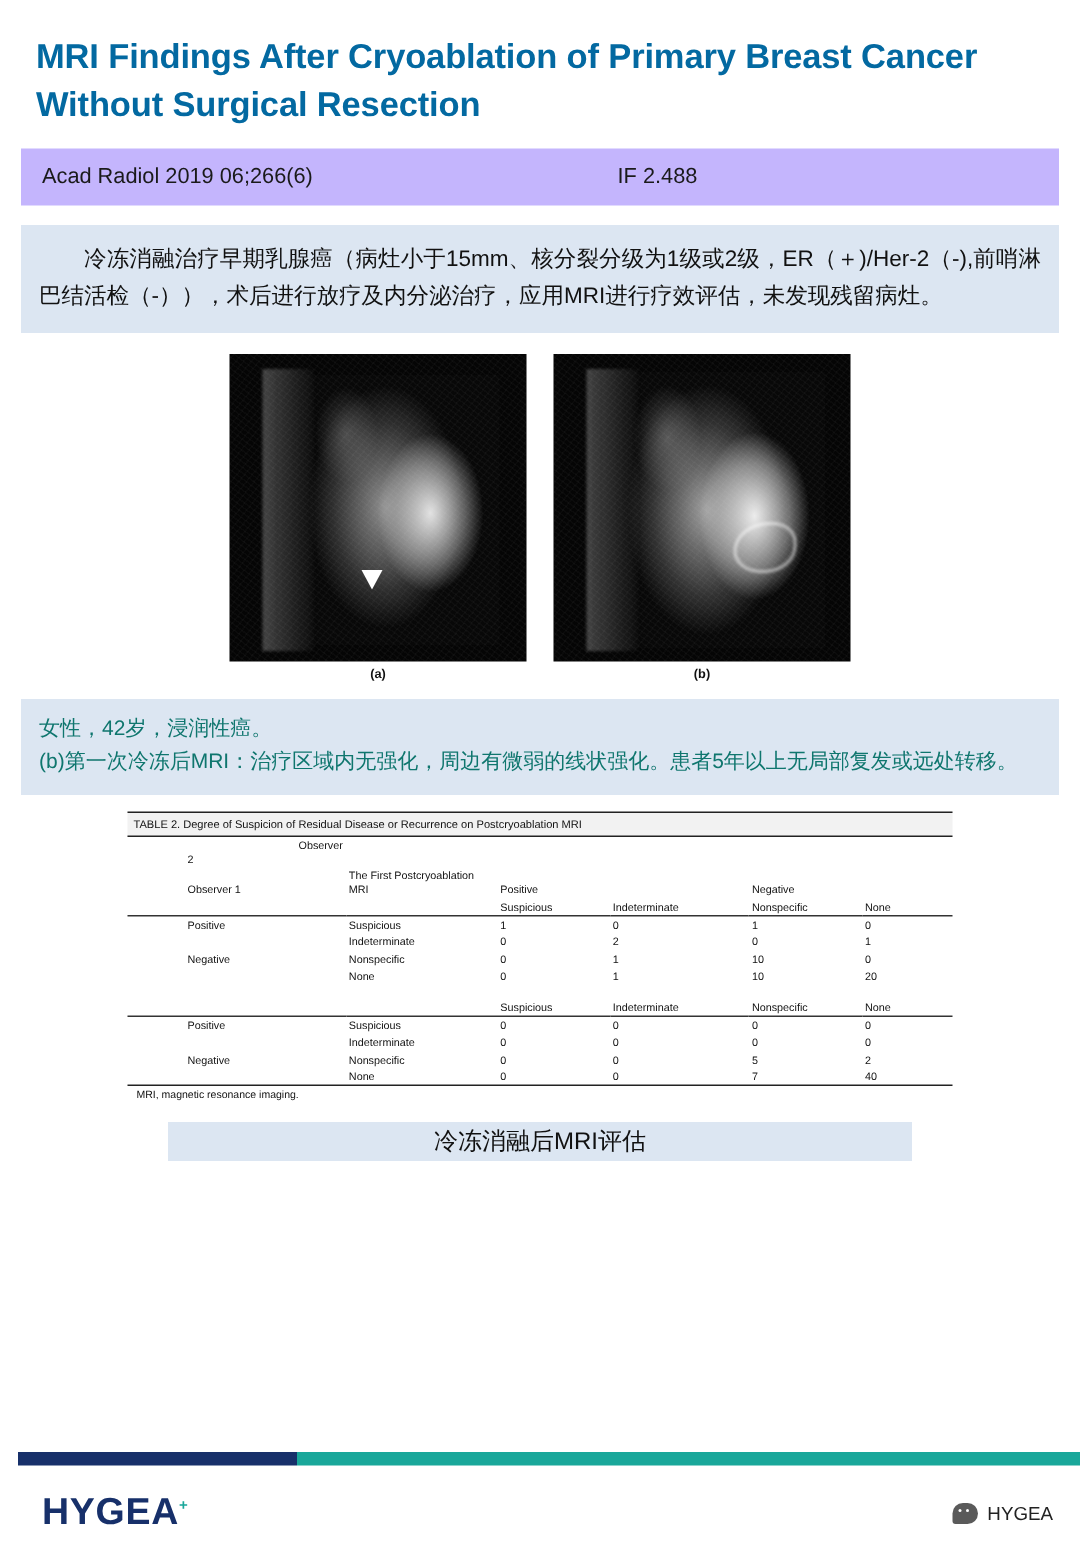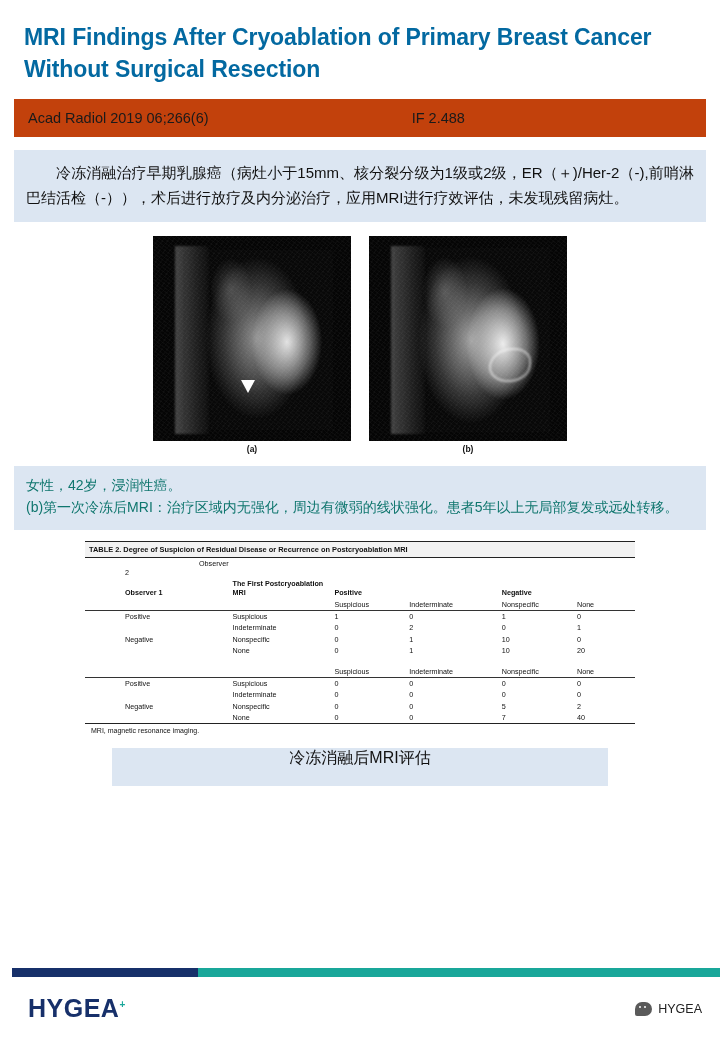--- a/index.html
+++ b/index.html
@@ -20,21 +20,21 @@
     font-size: 23px;
     font-weight: bold;
     line-height: 1.38;
     color: #0369a1;
     letter-spacing: -0.1px;
   }
 
   
   .citation-bar {
     margin: 14px 14px 0 14px;
-    background: #c2410c;
+    background: #c4b5fd;
     height: 38px;
     display: flex;
     align-items: center;
     padding: 0 14px;
     font-size: 14.5px;
     color: #1a1a1a;
     gap: 36px;
   }
   .citation-journal { flex: 0 0 auto; }
   .citation-if {
@@ -147,50 +147,50 @@
     margin: 11px auto 0 auto;
     width: 550px;
     background: #ffffff;
     font-size: 7.2px;
     color: #111;
   }
   .tbl-title {
     border-top: 1.2px solid #222;
     border-bottom: 0.8px solid #222;
     padding: 3px 4px;
-    font-weight: bold;
+    font-weight: normal;
     font-size: 7.4px;
     background: #f2f2f2;
   }
   table.t2 { width: 100%; border-collapse: collapse; }
   table.t2 td { padding: 1.2px 2px; vertical-align: bottom; }
   .c-obs2 { padding-left: 74px !important; }
-  .r-head td { font-weight: bold; }
+  .r-head td { font-weight: normal; }
   .rule-bot td { border-bottom: 0.8px solid #333; }
   .col-a { width: 96px; padding-left: 40px !important; }
   .col-b { width: 112px; }
   .col-c { width: 84px; }
   .col-d { width: 104px; }
   .col-e { width: 84px; }
   .col-f { width: 70px; }
   .sub-head td { padding-bottom: 2px; }
   .tbl-foot {
     border-top: 1.2px solid #222;
     padding: 3px 4px 2px 6px;
     font-size: 7px;
   }
 
   
   .eval-bar {
     margin: 12px auto 0 auto;
     width: 496px;
-    height: 38px;
+    height: 26px;
     background: #dce6f2;
     display: flex;
-    align-items: flex-start;
+    align-items: center;
     justify-content: center;
     font-size: 16px;
     color: #111;
   }
 
   
   .footer {
     position: absolute;
     left: 12px; right: 0; bottom: 0;
     height: 72px;

